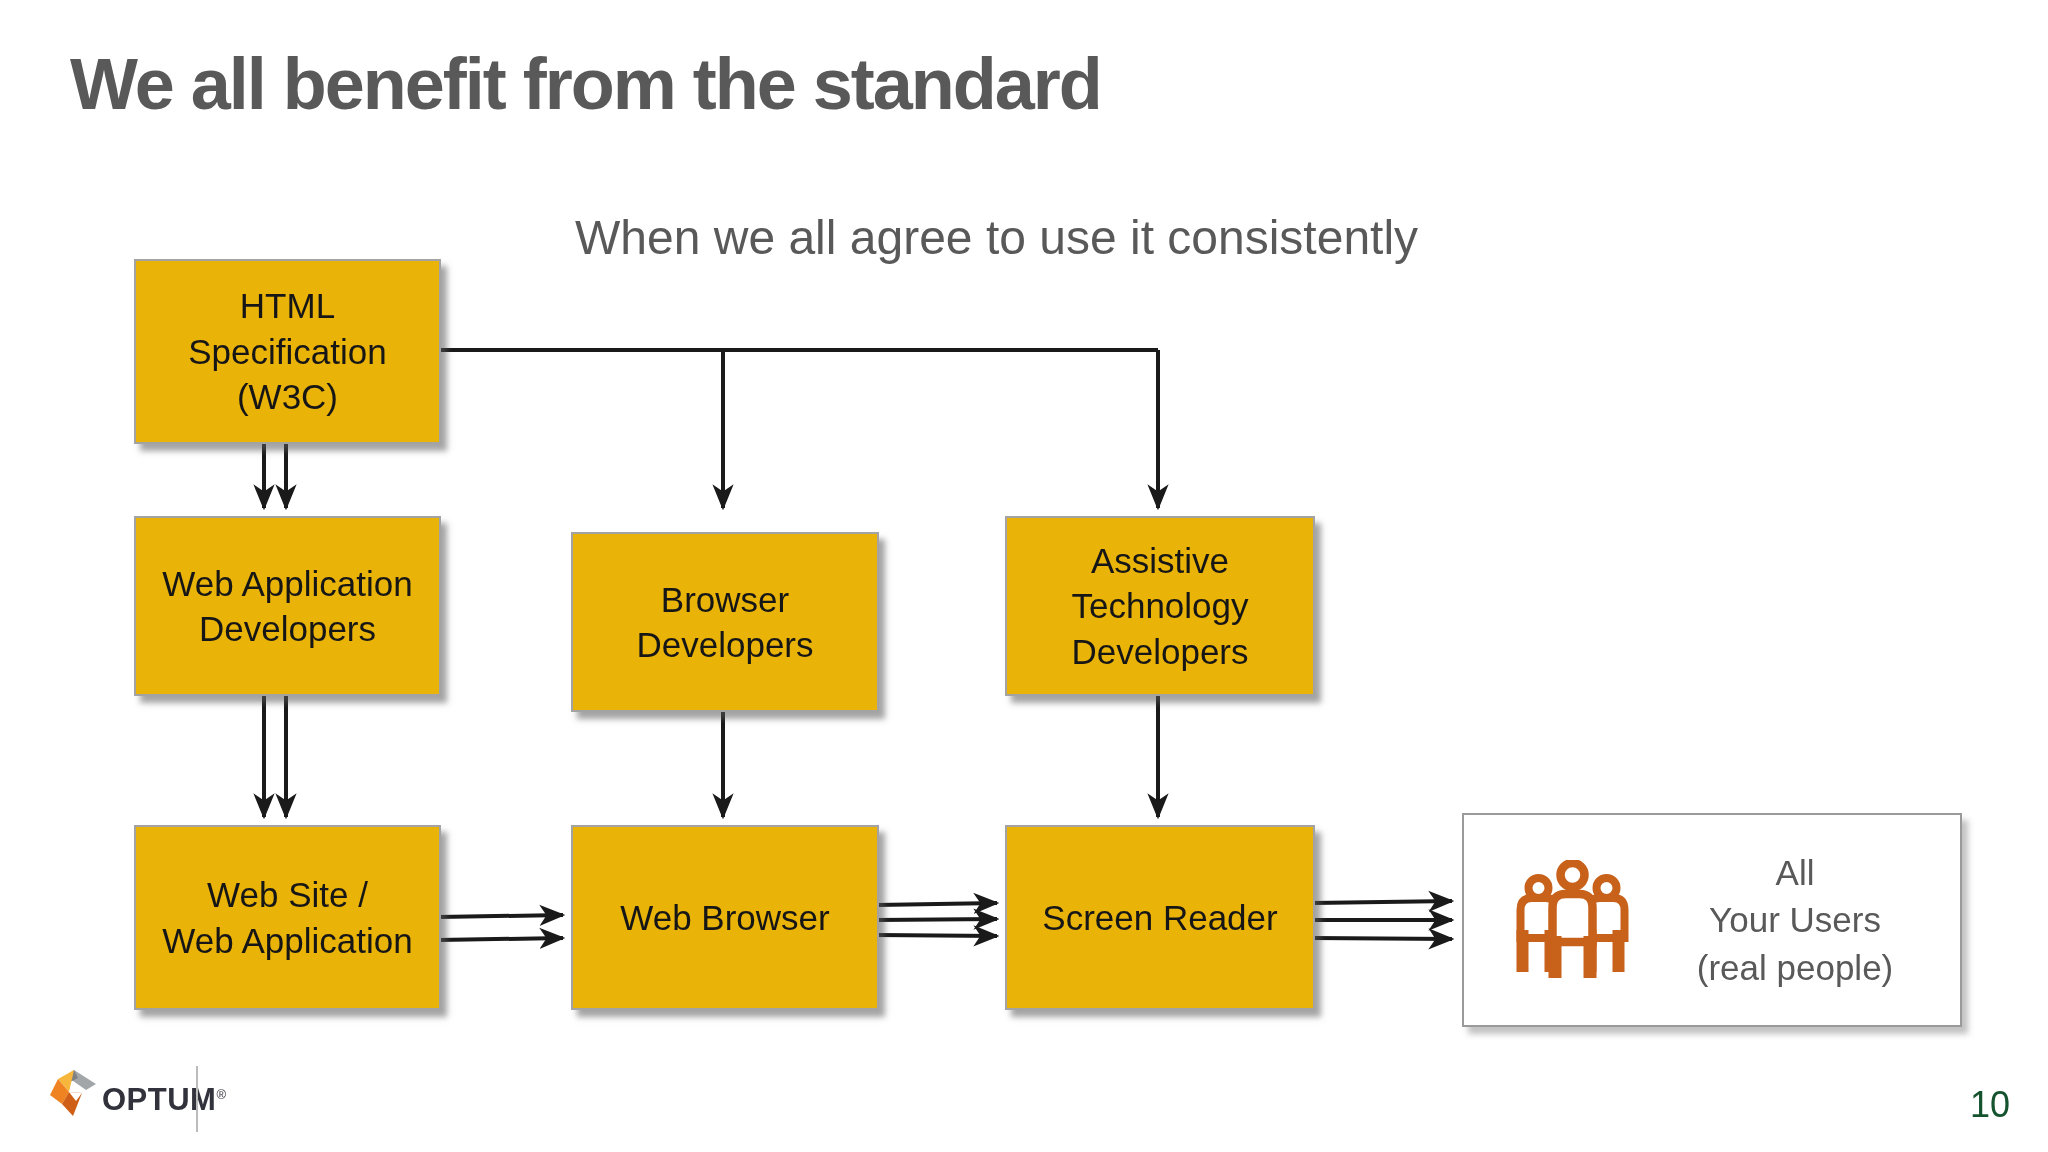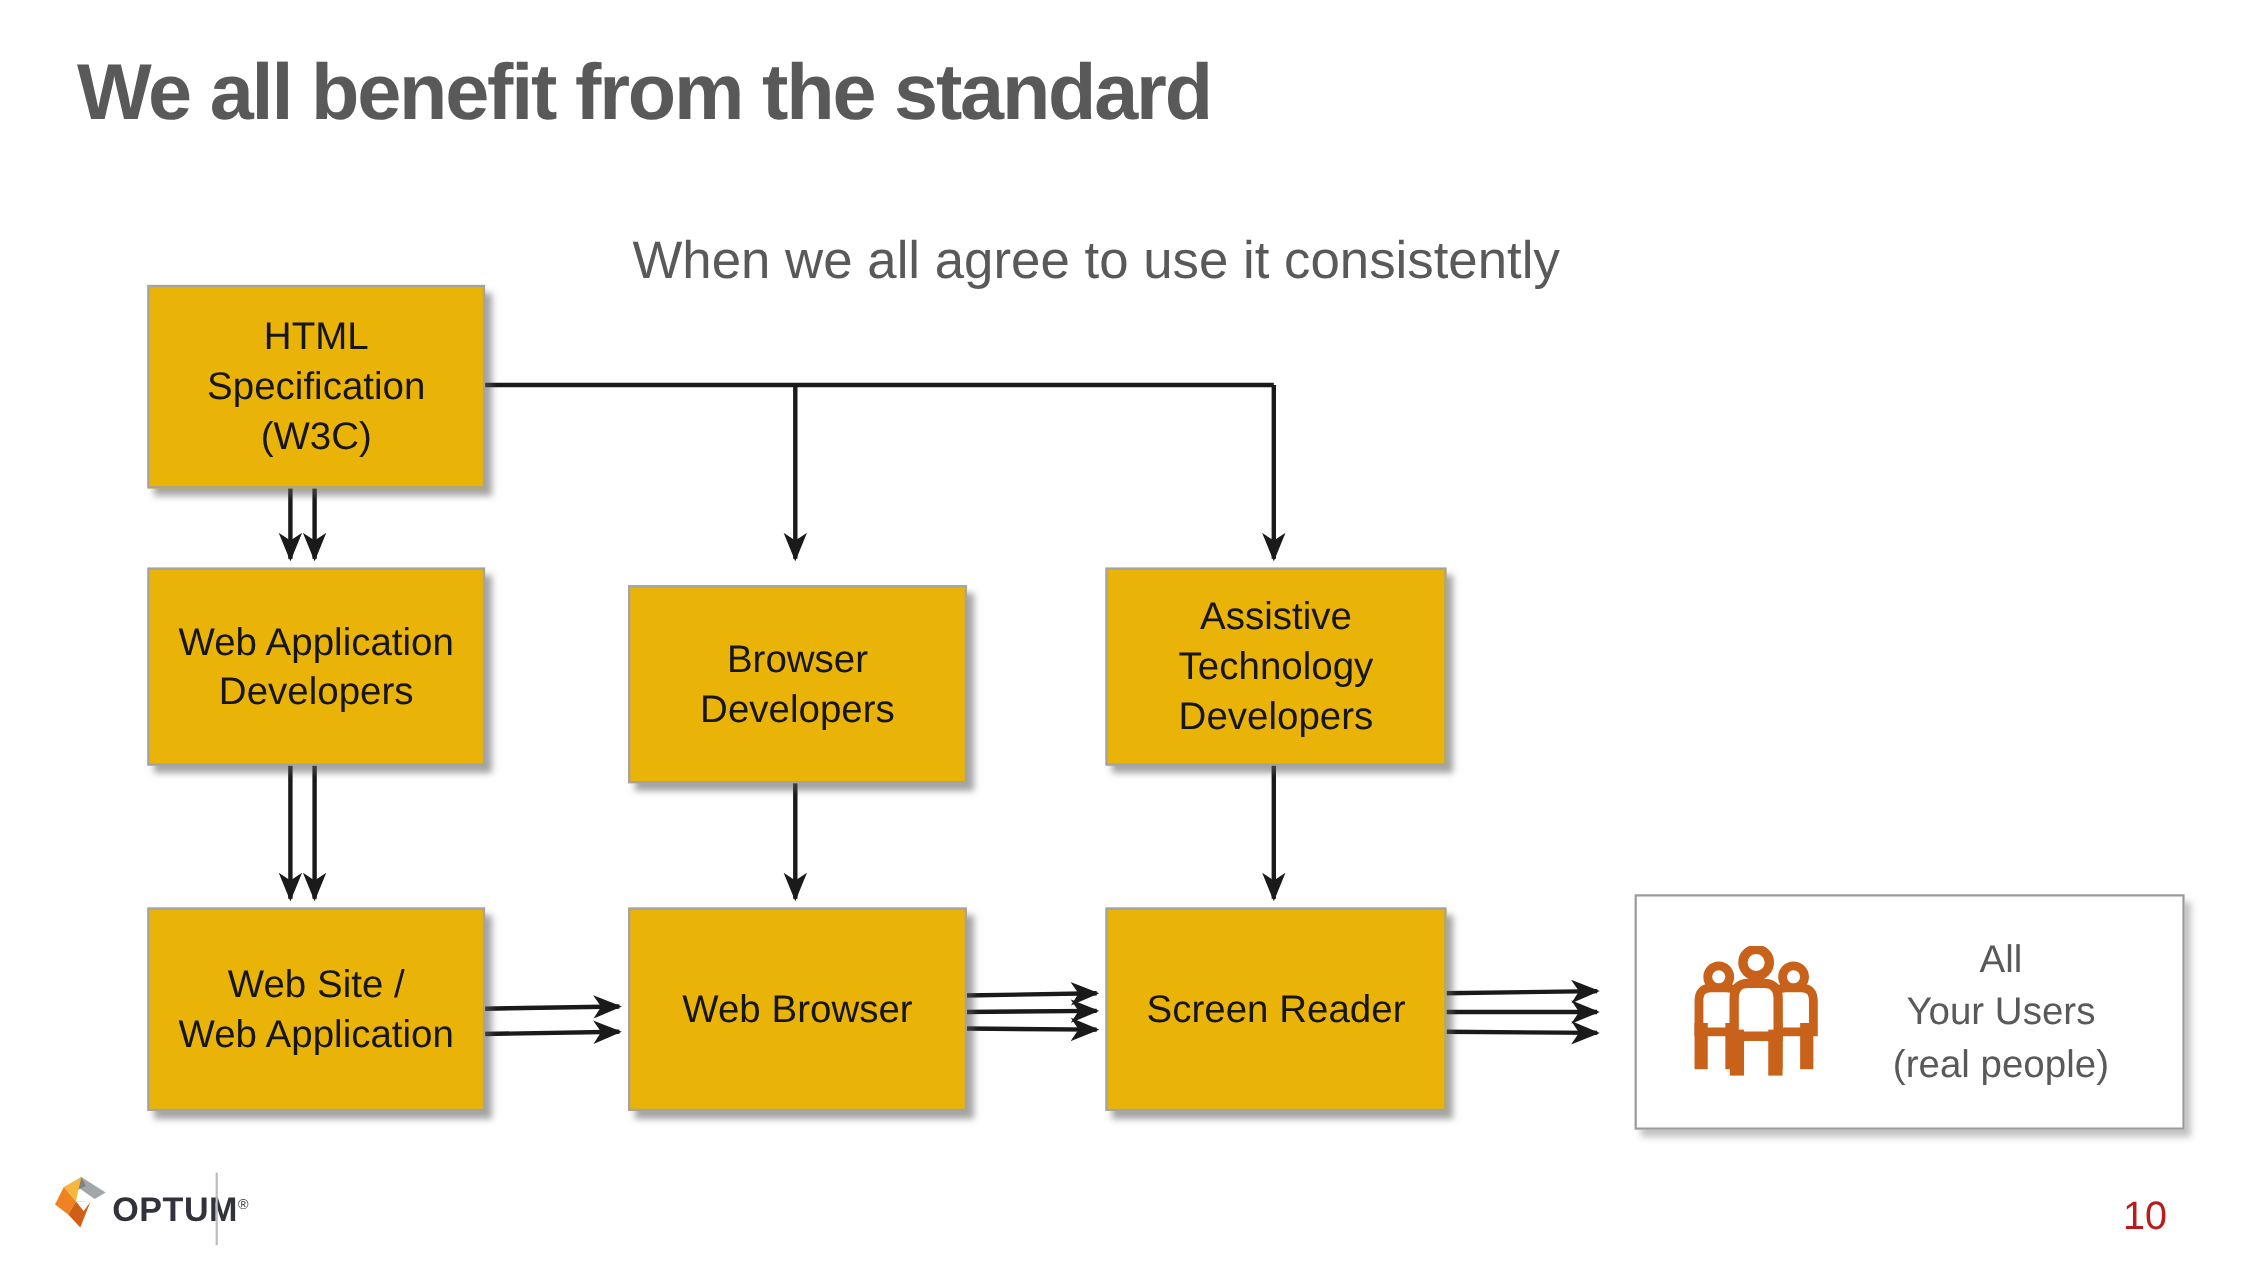--- a/index.html
+++ b/index.html
@@ -19,33 +19,33 @@
   .box{
     position:absolute;background:#eab308;border:2px solid #a3a3a3;
     box-shadow:6px 7px 6px rgba(90,90,90,.55);
     display:flex;align-items:center;justify-content:center;text-align:center;
     color:#161616;font-size:35px;line-height:1.3;
   }
   .box .lbl{white-space:pre-line;}
   .box.users{
     background:#ffffff;border:2px solid #9a9a9a;
     box-shadow:6px 7px 6px rgba(120,120,120,.45);
-    justify-content:flex-start;color:#595959;margin-left:24px;
+    justify-content:flex-start;color:#595959;
   }
   .users-icon{position:absolute;left:52px;top:45px;}
   .users-text{flex:1;margin-left:166px;text-align:center;white-space:pre-line;font-size:35px;line-height:1.35;color:#595959;}
   .footer-logo{position:absolute;left:48px;top:1068px;}
   .brand{
     position:absolute;left:102px;top:1082px;font-size:31px;font-weight:700;
     color:#32323c;letter-spacing:.5px;
   }
   .brand sup{font-size:13px;font-weight:400;}
   .footer-divider{position:absolute;left:196px;top:1066px;width:2px;height:66px;background:#bcbcbc;}
   .studio{position:absolute;left:222px;top:1086px;font-size:30px;color:#8f8f8f;font-weight:400;}
-  .page-number{position:absolute;left:1930px;top:1084px;width:80px;text-align:left;font-size:36px;color:#b91c1c;}
+  .page-number{position:absolute;left:1930px;top:1084px;width:80px;text-align:right;font-size:36px;color:#14532d;}
 </style>
 </head>
 <body>
 
 <div class="slide">
 
   <div class="title">We all benefit from the standard</div>
   <div class="subtitle">When we all agree to use it consistently</div>
 
   <svg class="connectors" width="2048" height="1152" viewBox="0 0 2048 1152">

